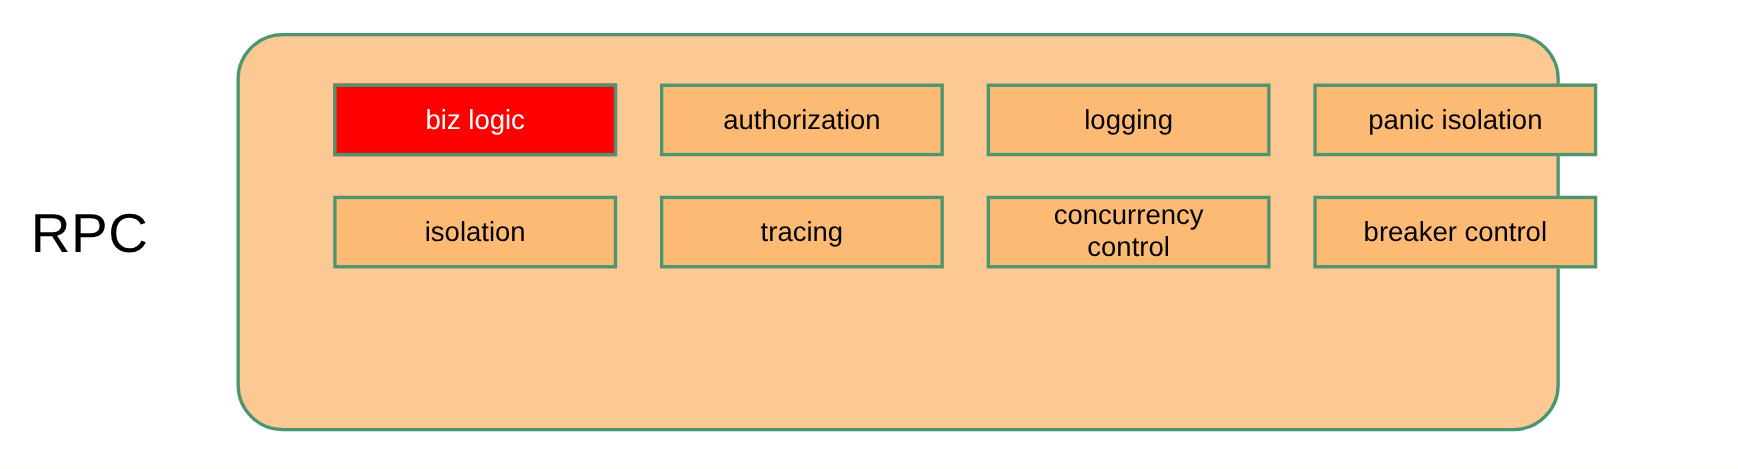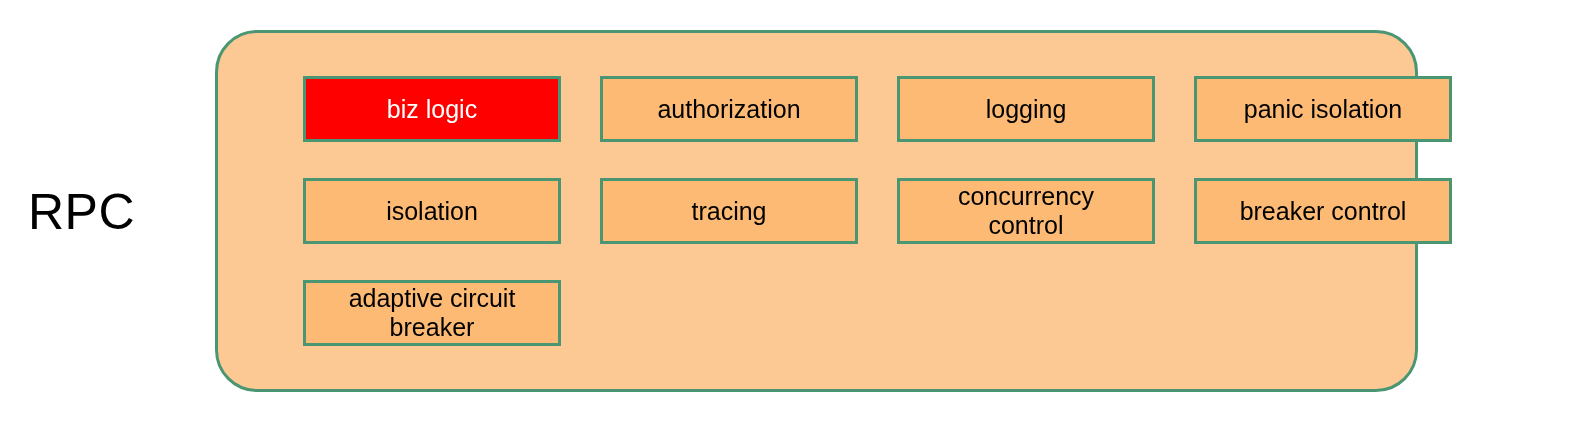--- a/index.html
+++ b/index.html
@@ -106,20 +106,16 @@
         <div class="feature-box">
           <span class="feature-label">tracing</span>
         </div>
         <div class="feature-box">
           <span class="feature-label">concurrency
 control</span>
         </div>
         <div class="feature-box">
           <span class="feature-label">breaker control</span>
         </div>
-        <div class="feature-box">
-          <span class="feature-label">adaptive circuit
-breaker</span>
-        </div>
       </div>
   </div>
 
 </div>
 
 </body></html>

